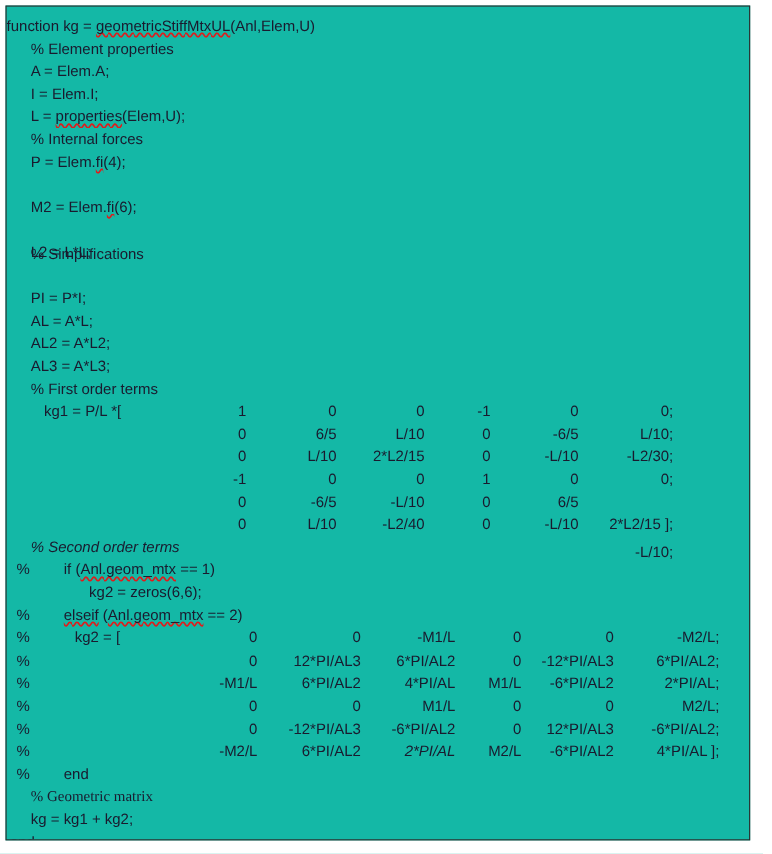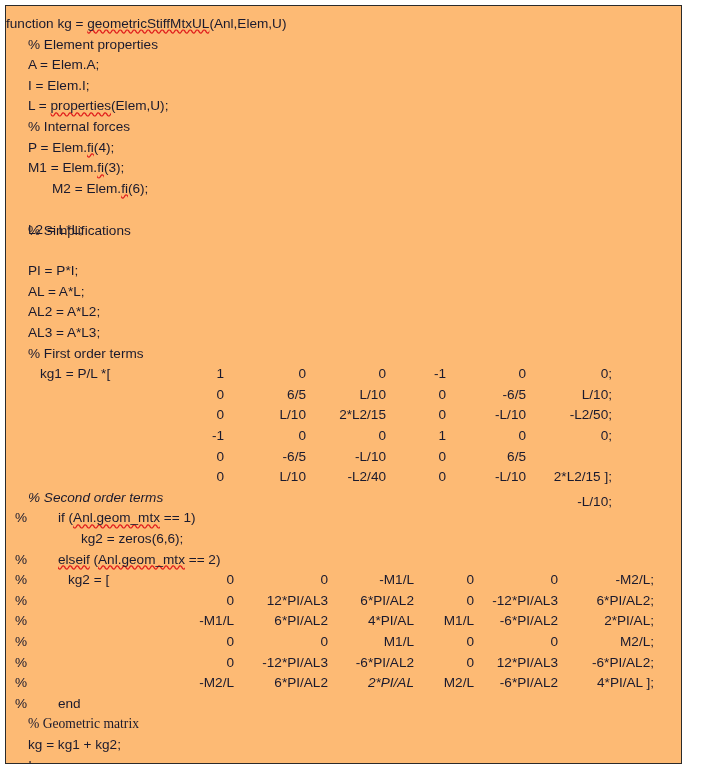--- a/index.html
+++ b/index.html
@@ -16,21 +16,21 @@
     overflow: hidden;
   }
 
   #code-frame {
     position: absolute;
     left: 5px;
     top: 5px;
     width: 677px;
     height: 759px;
     border: 1px solid #2b2b2b;
-    background: #fdba74;
+    background: #14b8a6;
     box-sizing: border-box;
     overflow: hidden;
   }
 
   .code-line {
     position: absolute;
     left: 0;
     width: 100%;
     height: 20.6px;
     font-size: 13.6px;
@@ -85,25 +85,22 @@
     </div>
     <div class="code-line" style="top: 90.4px;">
       <span class="seg l" style="left: 22px;">L    = <span class="sq">properties</span>(Elem,U);</span>
     </div>
     <div class="code-line" style="top: 111px;">
       <span class="seg l" style="left: 22px;">% Internal forces</span>
     </div>
     <div class="code-line" style="top: 131.6px;">
       <span class="seg l" style="left: 22px;">P    = Elem.<span class="sq">fi</span>(4);</span>
     </div>
-    <div class="code-line" style="top: 152.2px;">
-      <span class="seg l" style="left: 22px;">M1 = Elem.<span class="sq">fi</span>(3);</span>
-    </div>
     <div class="code-line" style="top: 172.8px;">
-      <span class="seg l" style="left: 22px; margin-left: 24px;">M2 = Elem.<span class="sq">fi</span>(6);</span>
+      <span class="seg l" style="left: 22px;">M2 = Elem.<span class="sq">fi</span>(6);</span>
     </div>
     <div class="code-line" style="top: 193.4px;">
       <span class="seg l" style="left: 22px; margin-top: 22px;">% Simplifications</span>
     </div>
     <div class="code-line" style="top: 214px;">
       <span class="seg l" style="left: 22px;">L2    = L*L;</span>
     </div>
     <div class="code-line" style="top: 255.2px;">
       <span class="seg l" style="left: 22px;">PI    = P*I;</span>
     </div>
@@ -135,21 +132,21 @@
       <span class="seg r" style="left: 350px; width: 90px;">0</span>
       <span class="seg r" style="left: 430px; width: 90px;">-6/5</span>
       <span class="seg r" style="left: 516px; width: 90px;">L/10;</span>
     </div>
     <div class="code-line" style="top: 399.4px;">
       <span class="seg r" style="left: 128px; width: 90px;">0</span>
       <span class="seg r" style="left: 210px; width: 90px;">L/10</span>
       <span class="seg r" style="left: 290px; width: 90px;">2*L2/15</span>
       <span class="seg r" style="left: 350px; width: 90px;">0</span>
       <span class="seg r" style="left: 430px; width: 90px;">-L/10</span>
-      <span class="seg r" style="left: 516px; width: 90px;">-L2/50;</span>
+      <span class="seg r" style="left: 516px; width: 90px;">-L2/30;</span>
     </div>
     <div class="code-line" style="top: 420px;">
       <span class="seg r" style="left: 128px; width: 90px;">-1</span>
       <span class="seg r" style="left: 210px; width: 90px;">0</span>
       <span class="seg r" style="left: 290px; width: 90px;">0</span>
       <span class="seg r" style="left: 350px; width: 90px;">1</span>
       <span class="seg r" style="left: 430px; width: 90px;">0</span>
       <span class="seg r" style="left: 516px; width: 90px;">0;</span>
     </div>
     <div class="code-line" style="top: 440.6px;">

